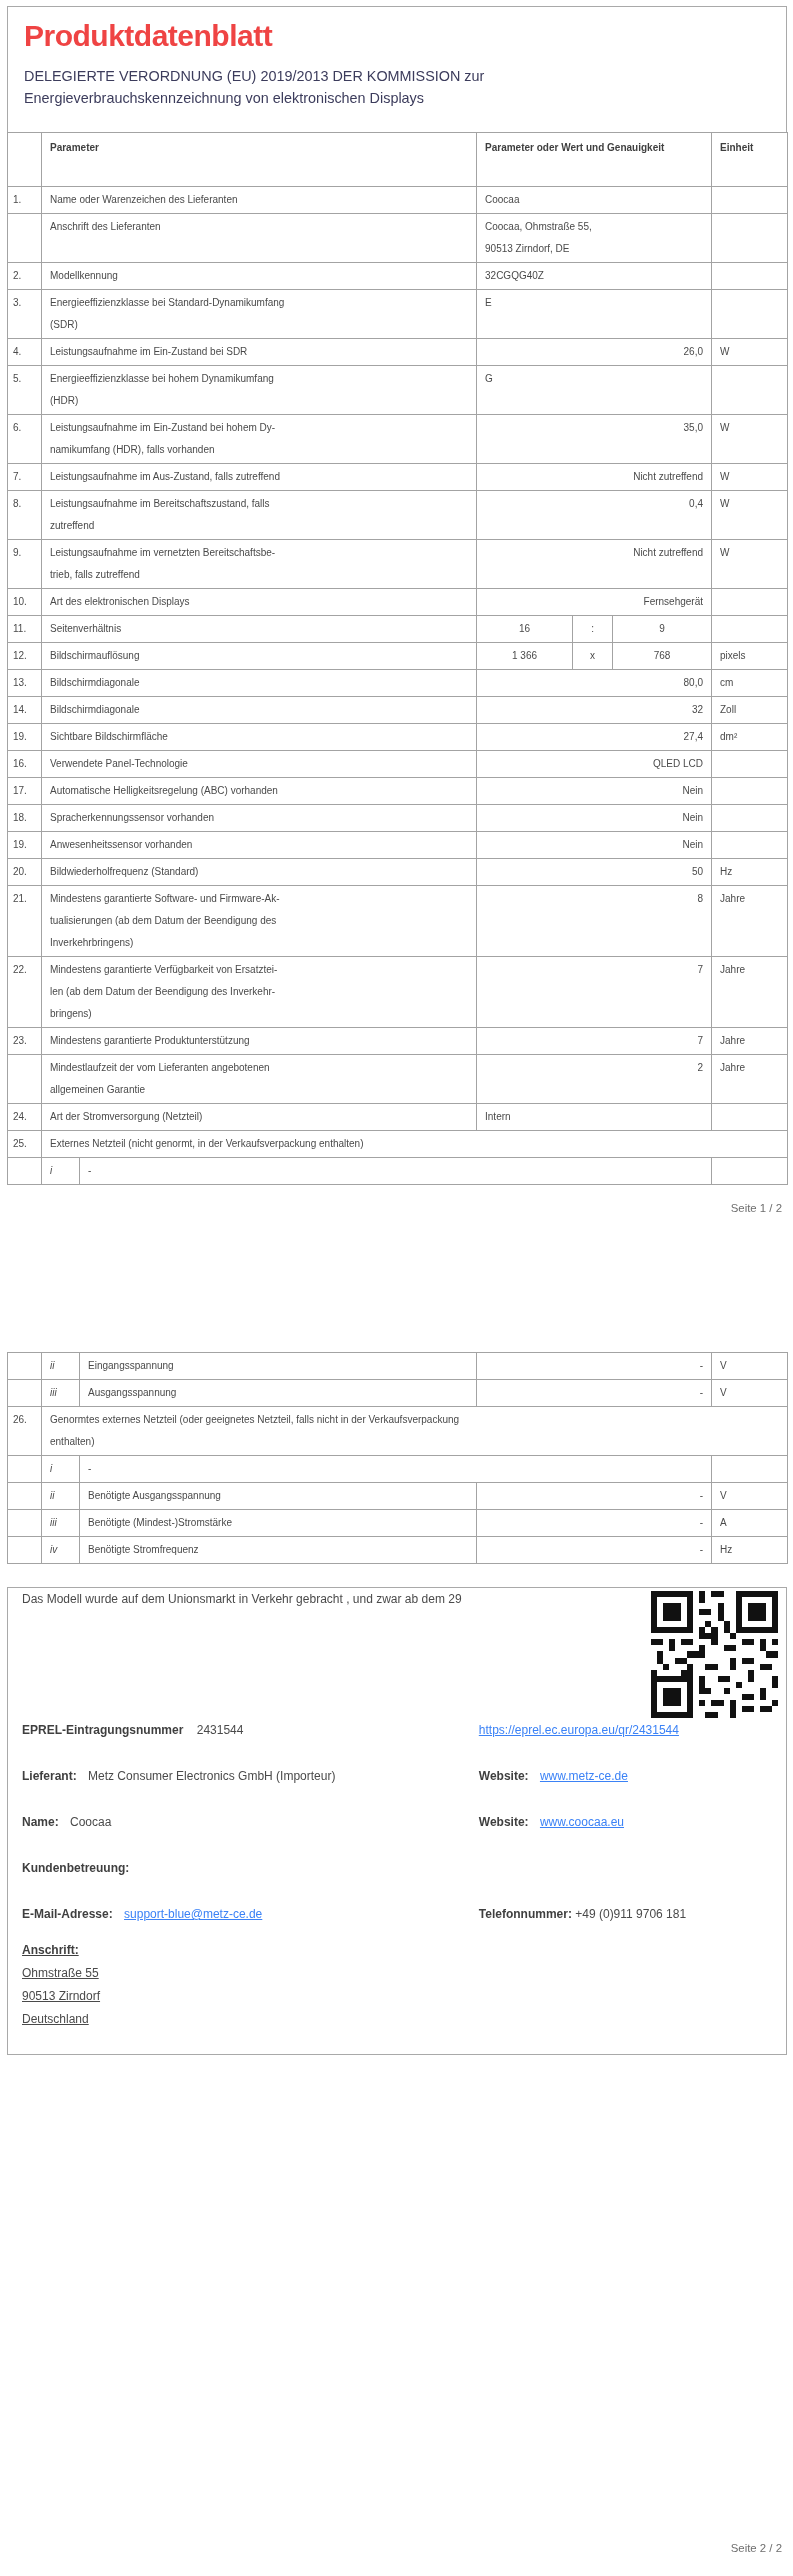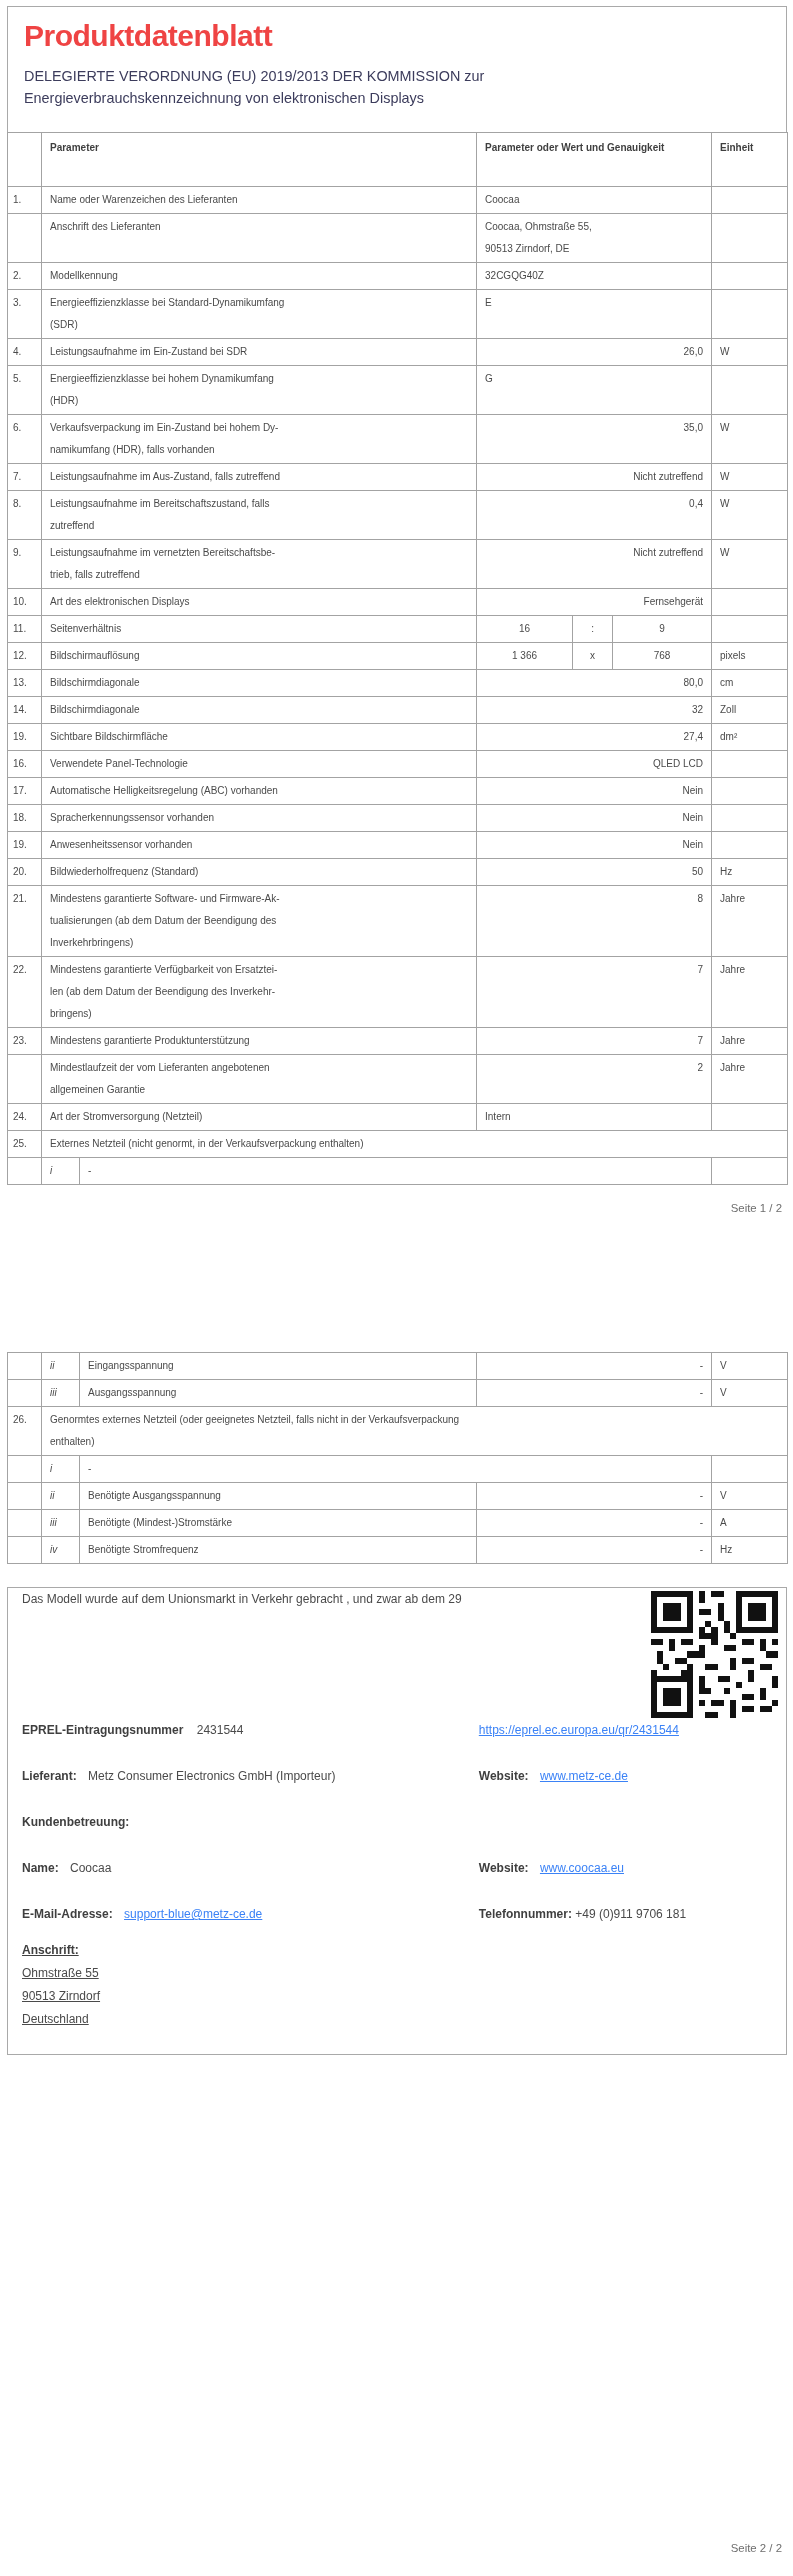--- a/index.html
+++ b/index.html
@@ -172,21 +172,21 @@
     </tr>
     <tr>
       <td class="c-num">5.</td>
       <td colspan="2" class="pre">Energieeffizienzklasse bei hohem Dynamikumfang
 (HDR)</td>
       <td colspan="3" class="vl pre">G</td>
       <td class="c-unit"></td>
     </tr>
     <tr>
       <td class="c-num">6.</td>
-      <td colspan="2" class="pre">Verkaufsverpackung im Ein-Zustand bei hohem Dy-
+      <td colspan="2" class="pre">Leistungsaufnahme im Ein-Zustand bei hohem Dy-
 namikumfang (HDR), falls vorhanden</td>
       <td colspan="3" class="vr">35,0</td>
       <td class="c-unit">W</td>
     </tr>
     <tr>
       <td class="c-num">7.</td>
       <td colspan="2" class="pre">Leistungsaufnahme im Aus-Zustand, falls zutreffend</td>
       <td colspan="3" class="vr">Nicht zutreffend</td>
       <td class="c-unit">W</td>
     </tr>
@@ -426,34 +426,34 @@
         <span class="val" style="margin-left:8px">Metz Consumer Electronics GmbH (Importeur)</span>
       </div>
       <div class="c-right">
         <span class="lbl">Website:</span>
         <span class="link" style="margin-left:8px">www.metz-ce.de</span>
       </div>
     </div>
 
     <div class="contact-row">
       <div class="c-left">
-        <span class="lbl">Kundenbetreuung:</span>
-      </div>
-      <div class="c-right"></div>
-    </div>
-
-    <div class="contact-row">
-      <div class="c-left">
         <span class="lbl">Name:</span>
         <span class="val" style="margin-left:8px">Coocaa</span>
       </div>
       <div class="c-right">
         <span class="lbl">Website:</span>
         <span class="link" style="margin-left:8px">www.coocaa.eu</span>
       </div>
+    </div>
+
+    <div class="contact-row">
+      <div class="c-left">
+        <span class="lbl">Kundenbetreuung:</span>
+      </div>
+      <div class="c-right"></div>
     </div>
 
     <div class="contact-row">
       <div class="c-left">
         <span class="lbl">E-Mail-Adresse:</span>
         <span class="link" style="margin-left:8px">support-blue@metz-ce.de</span>
       </div>
       <div class="c-right">
         <span class="lbl">Telefonnummer:</span>
         <span class="val">+49 (0)911 9706 181</span>

